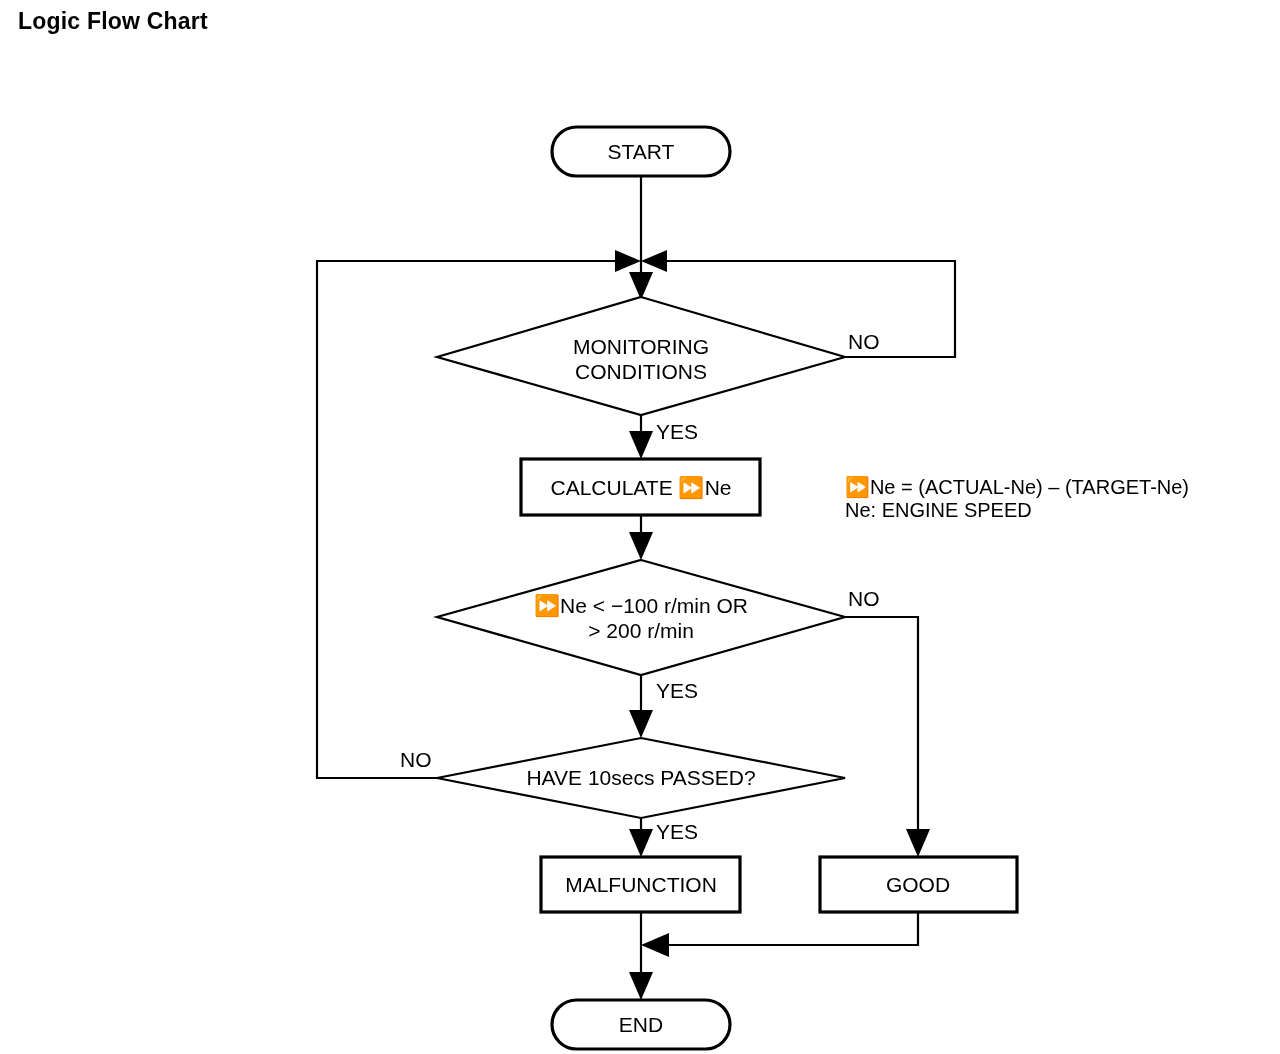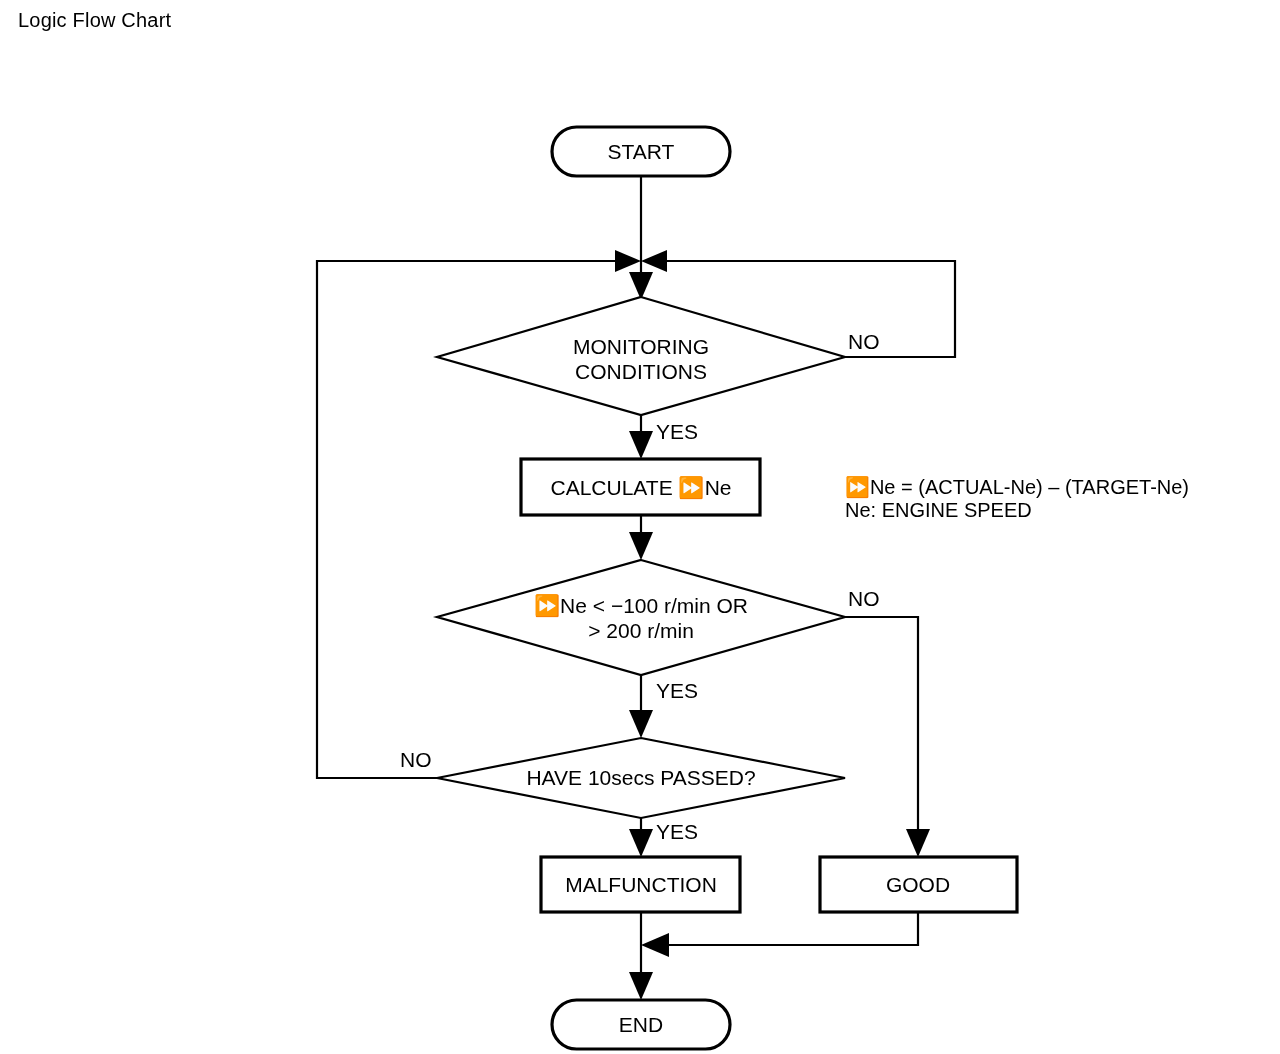--- a/index.html
+++ b/index.html
@@ -12,22 +12,22 @@
     height: 1054px;
     font-family: "Liberation Sans", sans-serif;
     color: #000000;
     position: relative;
     overflow: hidden;
   }
   #page-title {
     position: absolute;
     left: 18px;
     top: 8px;
-    font-size: 20px;
-    font-weight: normal;
+    font-size: 23px;
+    font-weight: bold;
     letter-spacing: 0.2px;
     line-height: 1.2;
     white-space: nowrap;
   }
   #flow-svg {
     position: absolute;
     left: 0;
     top: 0;
   }
   .node-text {

